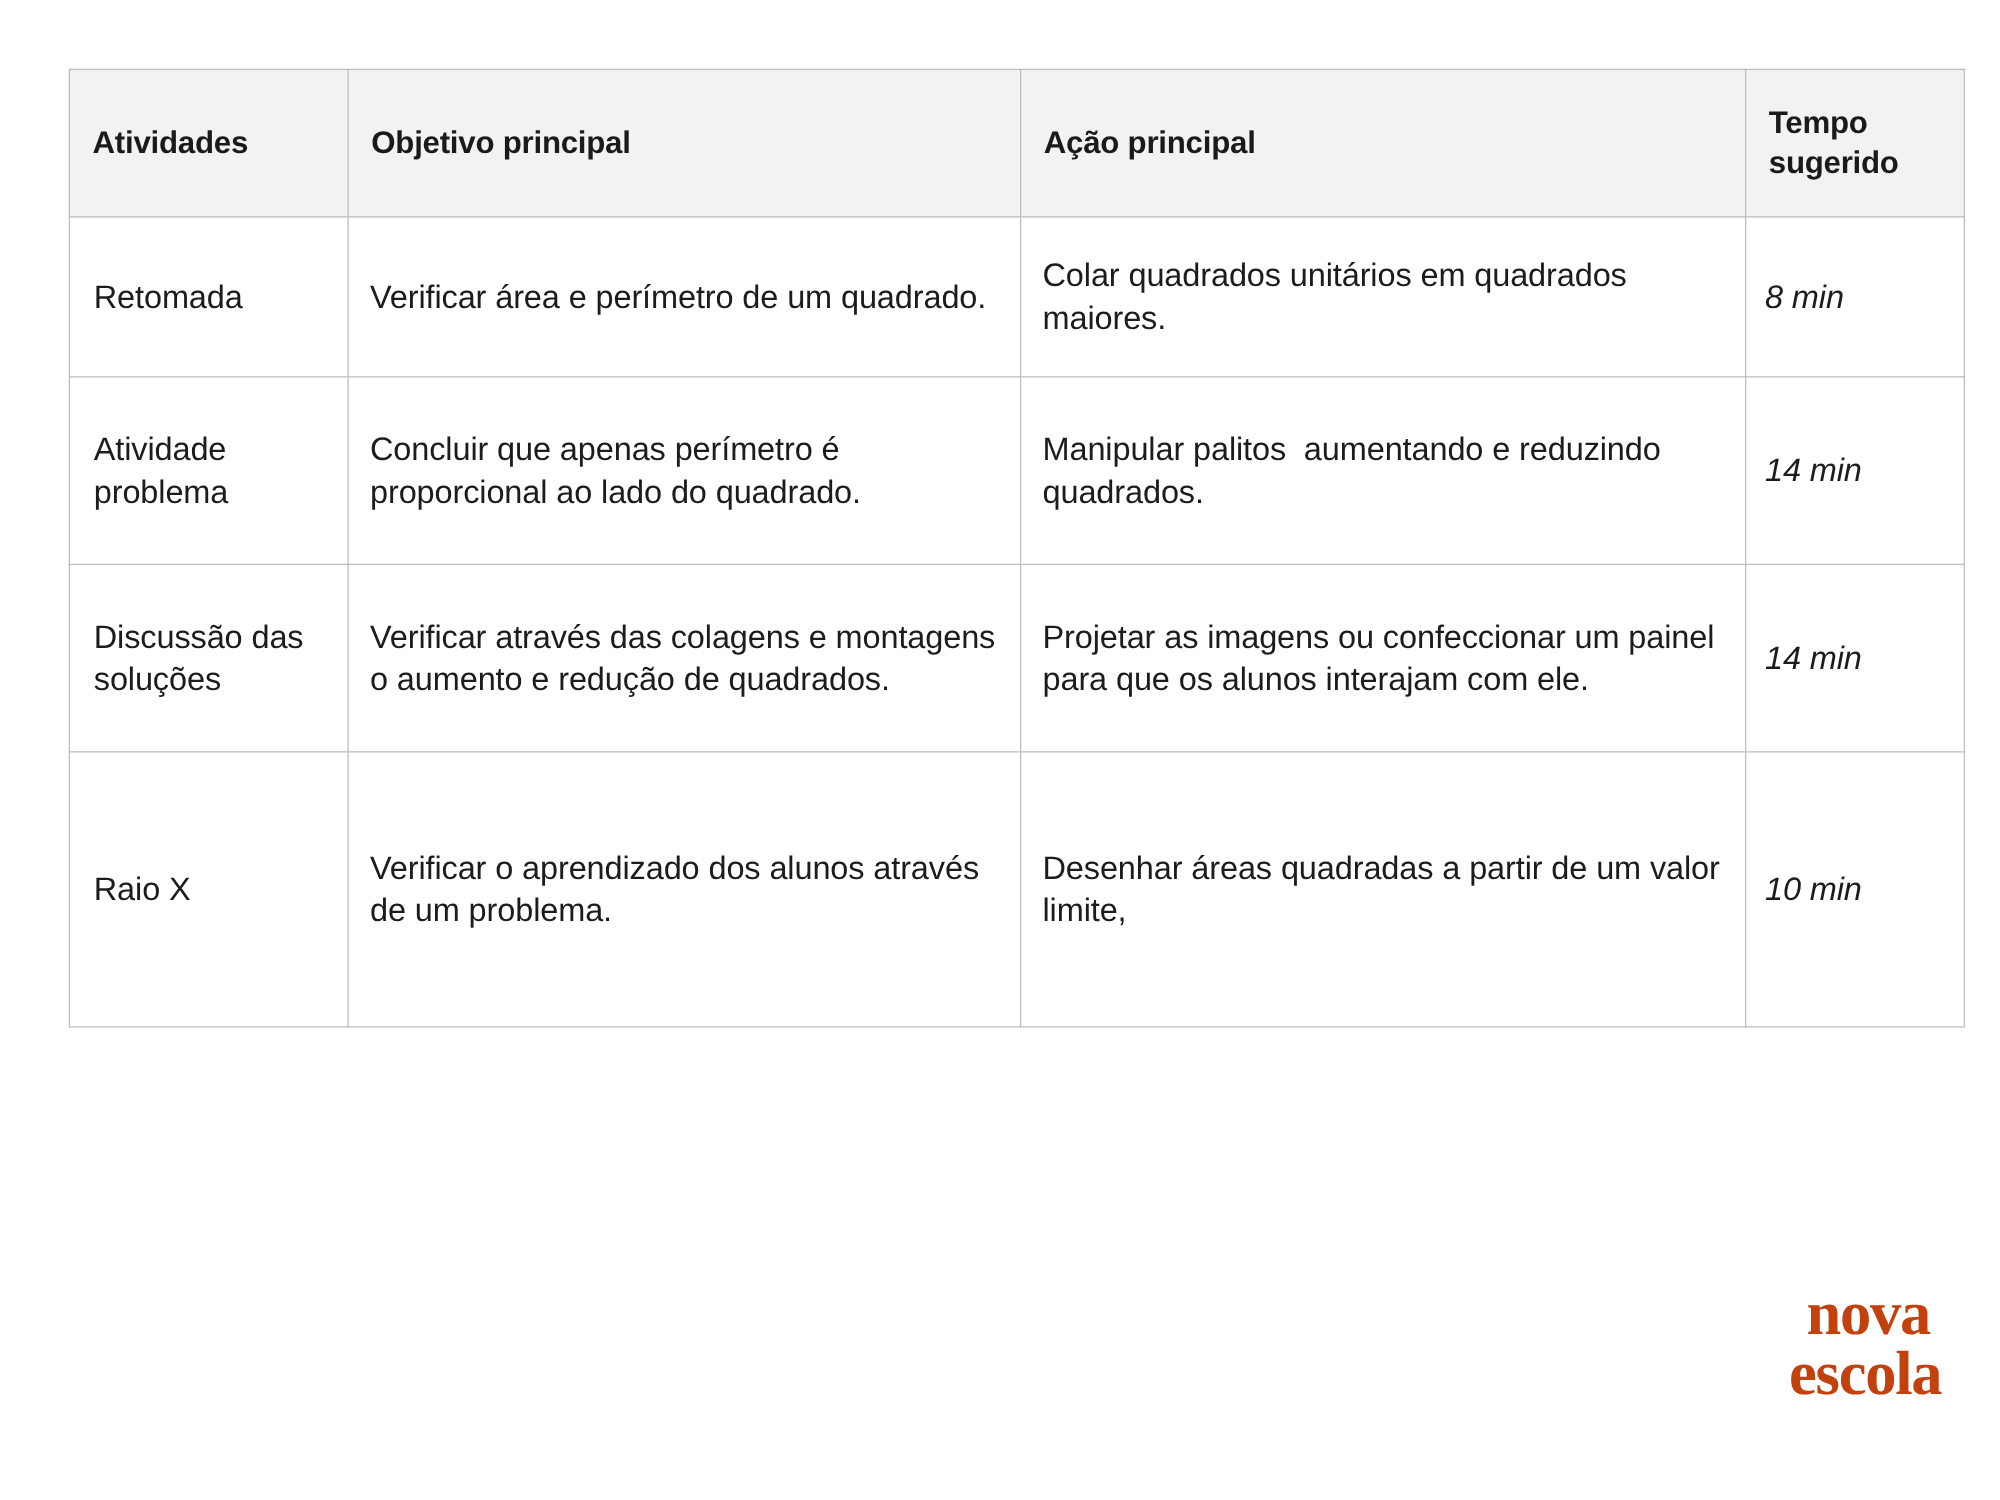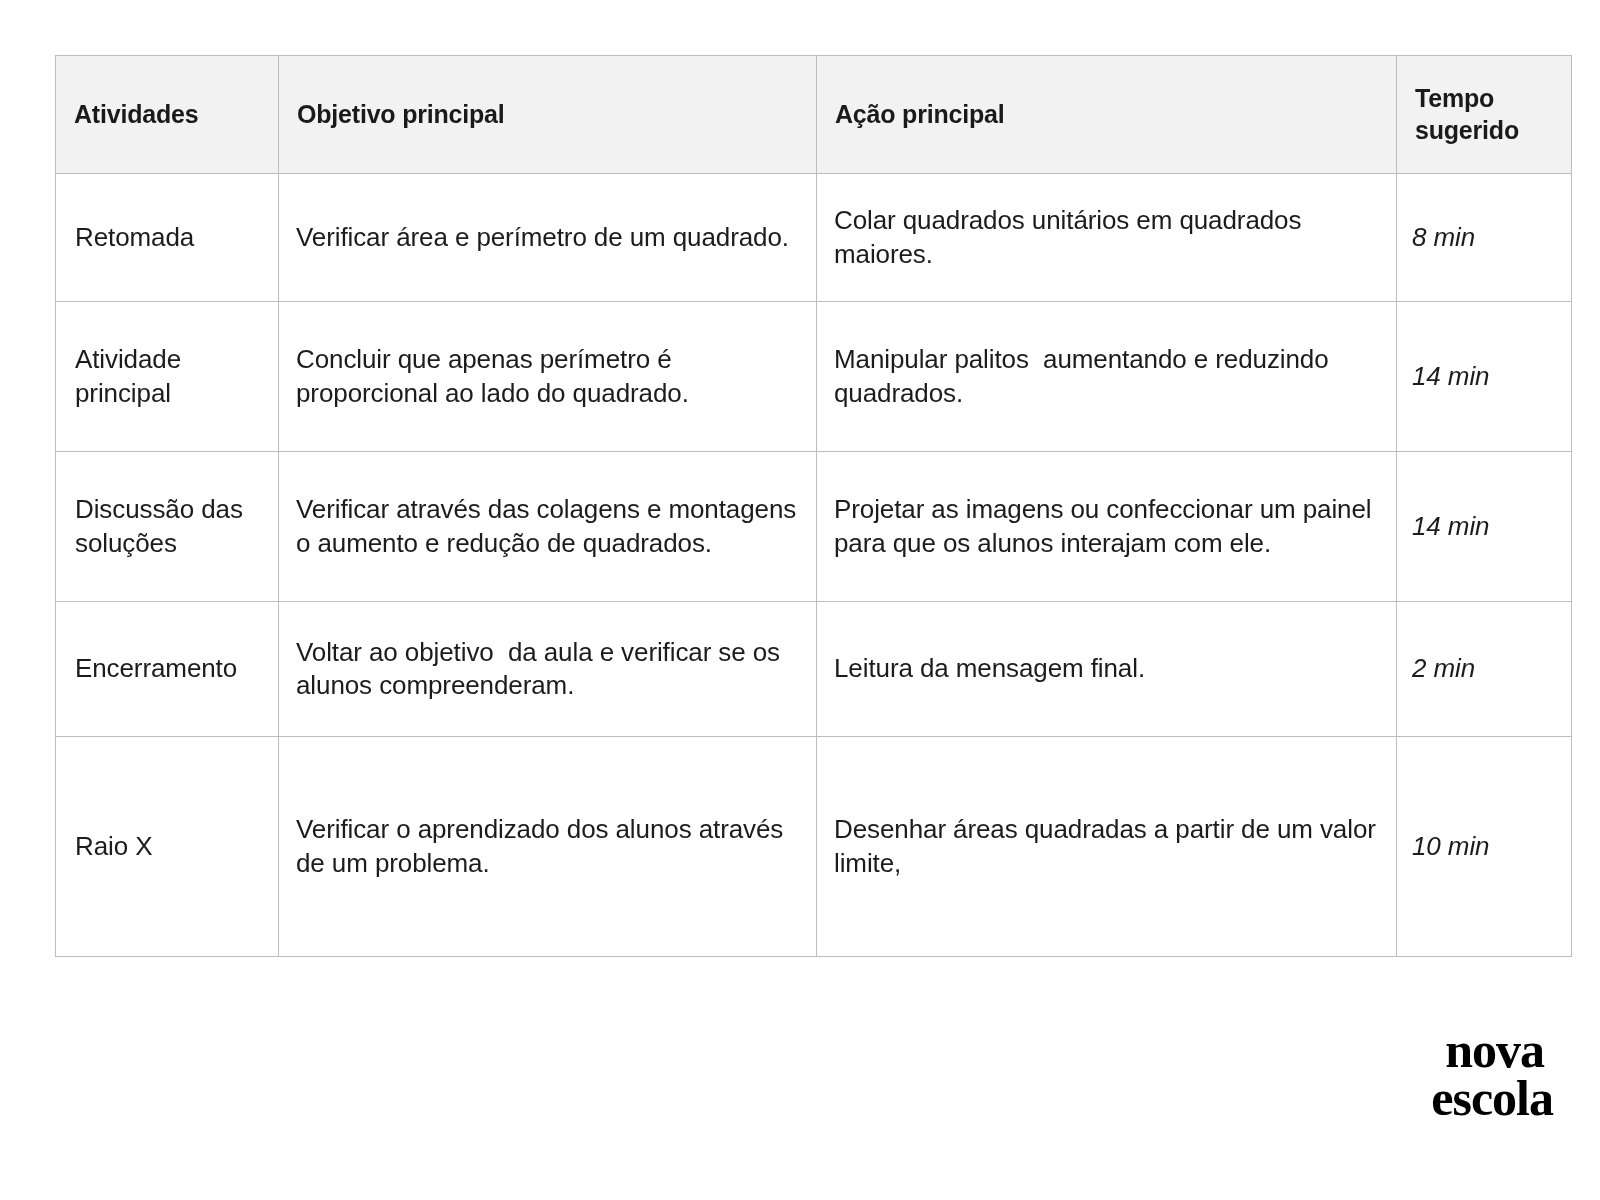--- a/index.html
+++ b/index.html
@@ -76,21 +76,21 @@
   td.cell-activity { padding-left: 19px; }
   td.cell-goal     { padding-left: 17px; }
   td.cell-action   { padding-left: 17px; }
   td.cell-time     { padding-left: 15px; font-style: italic; }
 
   .brand-logo {
     position: absolute;
     right: 60px;
     bottom: 78px;
     text-align: left;
-    color: #000000;
+    color: #c2410c;
     font-family: "Liberation Serif", serif;
     font-weight: bold;
     font-size: 50px;
     line-height: 0.95;
     letter-spacing: -1px;
     user-select: none;
   }
   .brand-logo .brand-line { display: block; }
   .brand-logo .brand-line-1 { margin-left: 14px; }
 </style>
@@ -115,36 +115,30 @@
       </tr>
     </thead>
     <tbody>
       <tr class="row-retomada">
         <td class="cell-activity">Retomada</td>
         <td class="cell-goal">Verificar área e perímetro de um quadrado.</td>
         <td class="cell-action">Colar quadrados unitários em quadrados maiores.</td>
         <td class="cell-time">8 min</td>
       </tr>
       <tr class="row-atividade">
-        <td class="cell-activity">Atividade principal</td>
+        <td class="cell-activity">Atividade problema</td>
         <td class="cell-goal">Concluir que apenas perímetro é proporcional ao lado do quadrado.</td>
         <td class="cell-action">Manipular palitos  aumentando e reduzindo quadrados.</td>
         <td class="cell-time">14 min</td>
       </tr>
       <tr class="row-discussao">
         <td class="cell-activity">Discussão das soluções</td>
         <td class="cell-goal">Verificar através das colagens e montagens o aumento e redução de quadrados.</td>
         <td class="cell-action">Projetar as imagens ou confeccionar um painel para que os alunos interajam com ele.</td>
         <td class="cell-time">14 min</td>
-      </tr>
-      <tr class="row-encerramento">
-        <td class="cell-activity">Encerramento</td>
-        <td class="cell-goal">Voltar ao objetivo  da aula e verificar se os alunos compreenderam.</td>
-        <td class="cell-action">Leitura da mensagem final.</td>
-        <td class="cell-time">2 min</td>
       </tr>
       <tr class="row-raiox">
         <td class="cell-activity">Raio X</td>
         <td class="cell-goal">Verificar o aprendizado dos alunos através de um problema.</td>
         <td class="cell-action">Desenhar áreas quadradas a partir de um valor limite,</td>
         <td class="cell-time">10 min</td>
       </tr>
     </tbody>
   </table>
 

